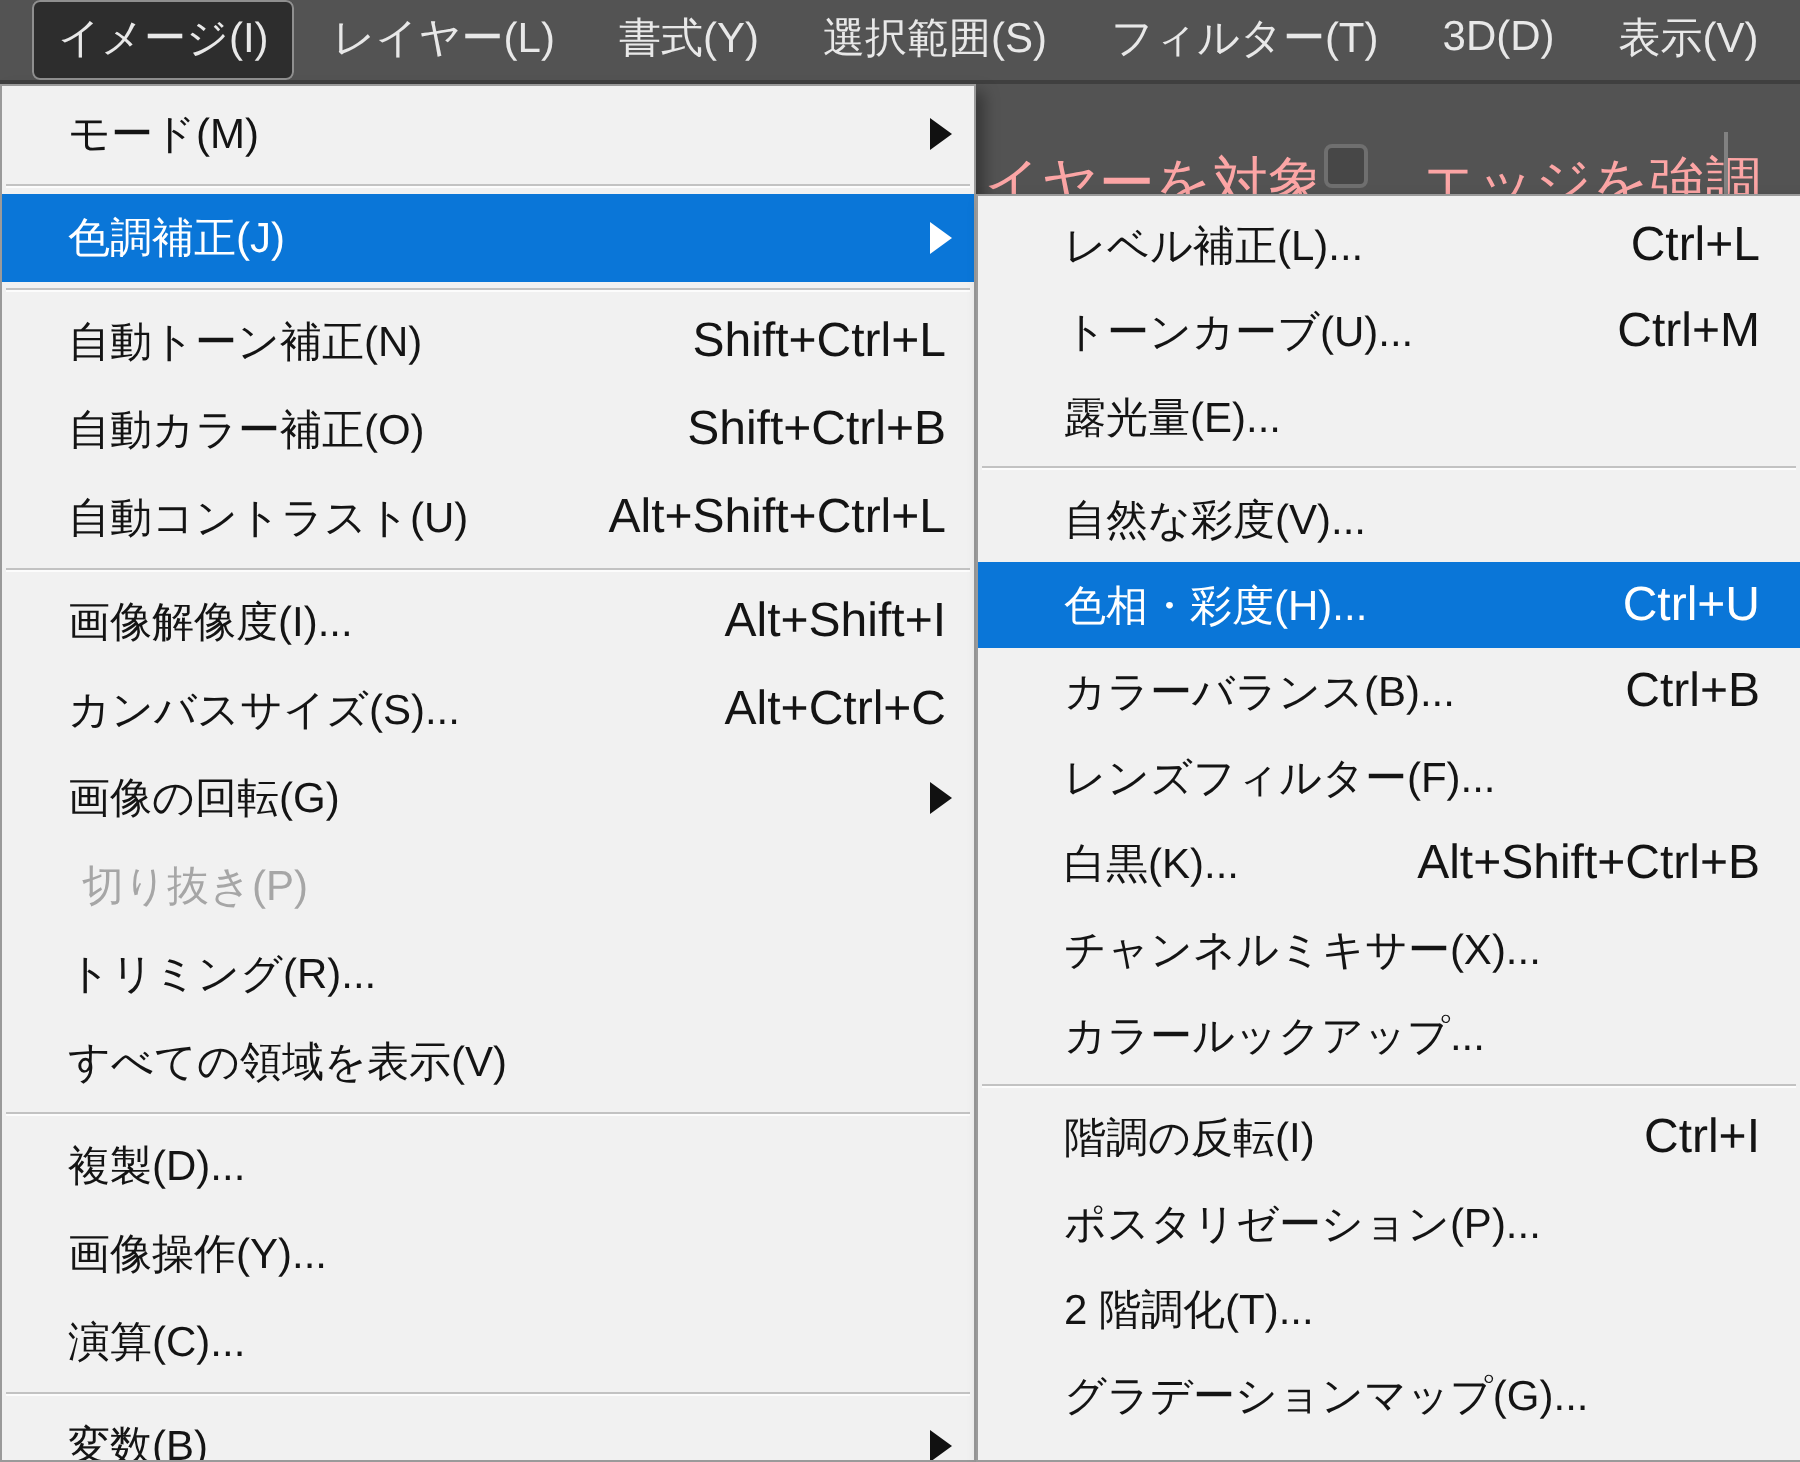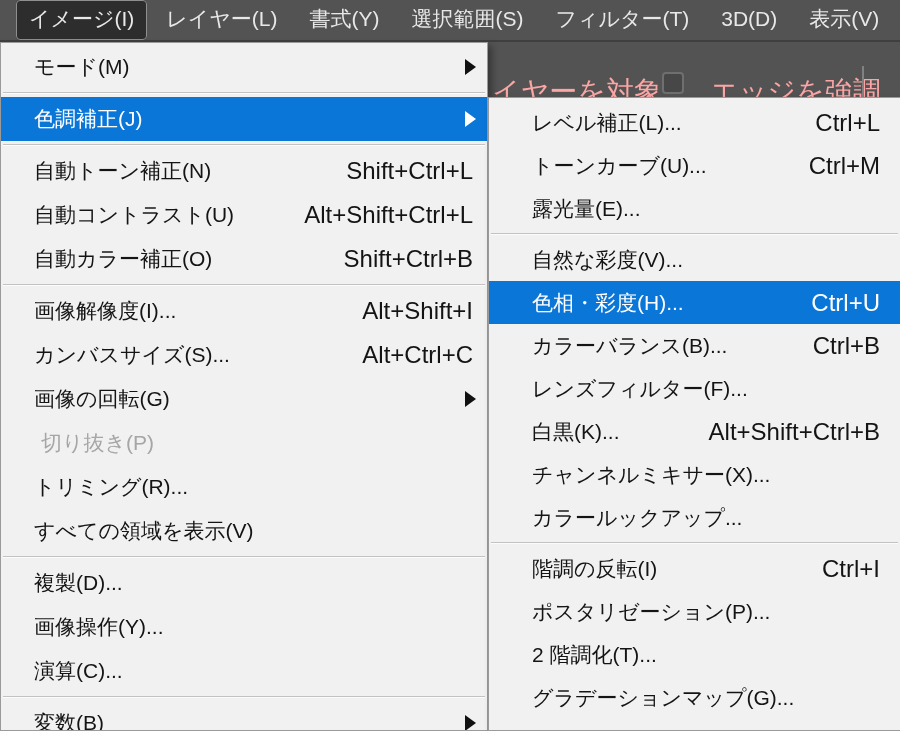--- a/index.html
+++ b/index.html
@@ -162,27 +162,27 @@
       <span class="mi-shortcut"></span>
       <span class="mi-arrow"></span>
     </div>
     <div class="menu-sep"></div>
     <div class="menu-item">
       <span class="mi-label">自動トーン補正(N)</span>
       <span class="mi-shortcut">Shift+Ctrl+L</span>
 
     </div>
     <div class="menu-item">
+      <span class="mi-label">自動カラー補正(O)</span>
+      <span class="mi-shortcut">Shift+Ctrl+B</span>
+
+    </div>
+    <div class="menu-item">
       <span class="mi-label">自動コントラスト(U)</span>
       <span class="mi-shortcut">Alt+Shift+Ctrl+L</span>
-
-    </div>
-    <div class="menu-item">
-      <span class="mi-label">自動カラー補正(O)</span>
-      <span class="mi-shortcut">Shift+Ctrl+B</span>
 
     </div>
     <div class="menu-sep"></div>
     <div class="menu-item">
       <span class="mi-label">画像解像度(I)...</span>
       <span class="mi-shortcut">Alt+Shift+I</span>
 
     </div>
     <div class="menu-item">
       <span class="mi-label">カンバスサイズ(S)...</span>

